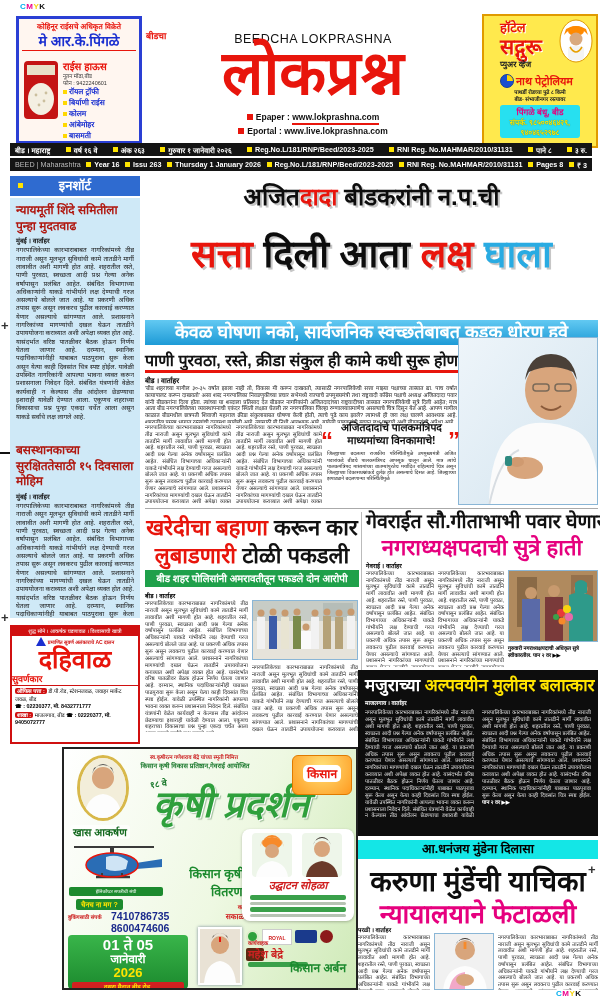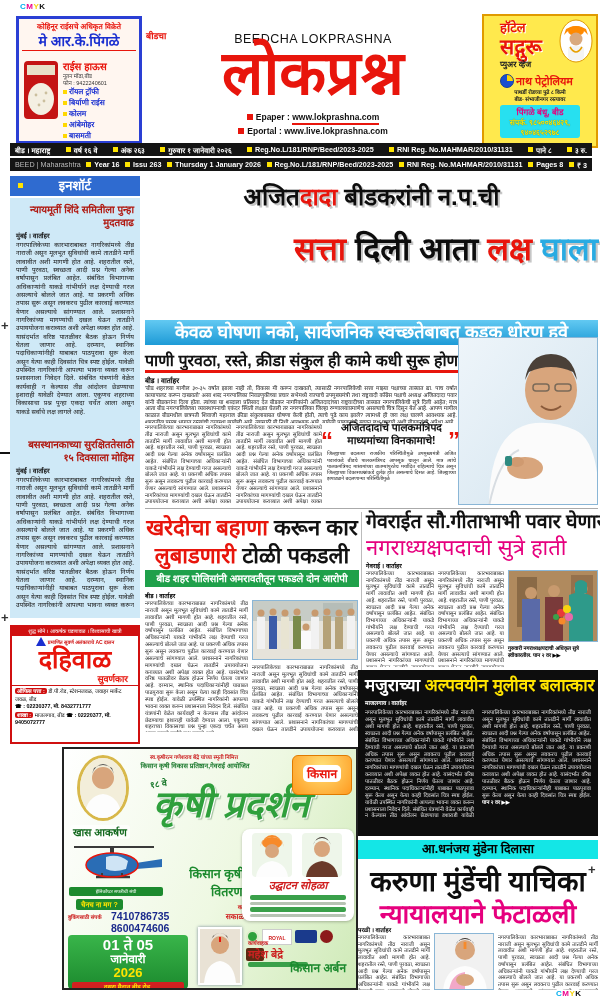--- a/index.html
+++ b/index.html
@@ -42,36 +42,36 @@
 .eline .rb{display:inline-block;width:6px;height:6px;background:#e8150c;margin-right:3px}
 .eline .u{border-bottom:2px solid #e8150c;padding-bottom:1px}
 
 .ibar{left:10px;width:582px;height:13px;background:#141414;color:#fff;display:flex;align-items:center;justify-content:space-between;padding:0 5px;font-size:7.2px;font-weight:bold;white-space:nowrap}
 .ibar .it{display:flex;align-items:center}
 .ibar.en .it:first-child{color:#bbb;font-weight:normal}
 
 .insh-h{left:10px;top:176px;width:130px;height:20px;background:#2f6bd0;color:#fff;font-size:13px;font-weight:900;text-align:center;line-height:20px}
 .insh-h .sq{position:absolute;left:8px;top:7px}
 .insh-p{left:10px;top:198px;width:130px;height:420px;background:#cfe9f7;padding:5px 6px;overflow:hidden}
-.insh-t{font-size:10px;font-weight:900;color:#b01810;text-align:right;line-height:1.3;margin-bottom:2px}
+.insh-t{font-size:12px;font-weight:900;color:#b01810;text-align:left;line-height:1.3;margin-bottom:2px}
 .insh-d{font-size:6.5px;font-weight:bold;color:#111;margin-bottom:1px}
 .insh-b{font-size:6.4px;line-height:1.3}
 
 .dah{left:10px;top:625px;width:130px;height:119px;border:2px solid #d01010;background:#fff;overflow:hidden;text-align:center}
 .dah .strip{background:#d01010;color:#fff;font-size:5.2px;line-height:9px;height:9px}
 .dah .cert{font-size:5px;color:#d01010;font-weight:bold;display:flex;align-items:center;justify-content:center;gap:2px;margin-top:1px}
 .tri{width:0;height:0;border-left:5px solid transparent;border-right:5px solid transparent;border-bottom:9px solid #1a2fd0}
 .dah .nm{font-size:25px;font-weight:900;color:#e8150c;line-height:1.05}
-.dah .sb{font-size:9px;font-weight:900;color:#e8150c;text-align:right;padding-right:10px;border-bottom:1px solid #d01010;margin-bottom:2px}
+.dah .sb{font-size:9px;font-weight:900;color:#e8150c;text-align:left;padding-right:10px;border-bottom:1px solid #d01010;margin-bottom:2px}
 .dah .c{font-size:5.4px;text-align:left;padding:0 3px;line-height:1.35}
 .dah .lb{background:#d01010;color:#fff;padding:0 2px;border-radius:2px;font-weight:bold}
 .dah .ph{font-weight:bold}
 
 .mh1{left:145px;top:179px;width:453px;text-align:center;font-size:24px;font-weight:900;color:#0d0d0d;white-space:nowrap;text-shadow:2px 2px 0 #c6c6c6}
-.mh2{left:145px;top:226px;width:453px;text-align:right;font-size:32px;font-weight:900;color:#0d0d0d;white-space:nowrap;text-shadow:2px 2px 0 #c6c6c6}
+.mh2{left:145px;top:226px;width:453px;text-align:center;font-size:38px;font-weight:900;color:#0d0d0d;white-space:nowrap;text-shadow:2px 2px 0 #c6c6c6}
 .bluebar{left:145px;top:320px;width:453px;height:25px;background:linear-gradient(#62c9f2,#1d9ad6);color:#fff;font-size:18px;font-weight:800;text-align:center;line-height:25px;white-space:nowrap}
 .subhead{left:145px;top:349px;width:453px;font-size:16px;font-weight:800;color:#111;white-space:nowrap}
 .redline{left:145px;top:370px;width:328px;height:2.5px;background:#e8150c}
 .mdl{left:145px;top:376px;font-size:7px;font-weight:bold}
 .mbody{left:145px;top:385px;width:312px;height:38px;font-size:5.6px;line-height:1.22}
 .mcol{top:424px;width:86px;height:81px;font-size:5.4px;line-height:1.25}
 .quote{left:327px;top:421px;width:129px;height:85px}
 .quote .qt{font-size:10.5px;font-weight:900;text-align:center;line-height:1.25;color:#111}
 .quote .qm{position:absolute;font-size:24px;font-weight:900;color:#e8150c;line-height:1}
 .quote .qb{font-size:5px;line-height:1.25;margin-top:3px}
@@ -80,21 +80,21 @@
 .divh{left:145px;top:508px;width:453px;height:1px;background:#aaa}
 .divv{left:361px;top:512px;width:1px;height:230px;background:#bbb}
 
 .ch1{left:145px;top:511px;width:214px;text-align:center;font-size:22px;font-weight:900;white-space:nowrap;color:#111}
 .ch2{left:145px;top:539px;width:214px;text-align:center;font-size:22px;font-weight:900;white-space:nowrap;color:#111}
 .greenbar{left:145px;top:570px;width:214px;height:17px;background:#1fa04a;color:#fff;font-size:10px;font-weight:bold;text-align:center;line-height:17px;white-space:nowrap}
 .cdl{left:145px;top:591px;font-size:6.2px;font-weight:bold}
 .ccol{top:600px;height:132px;font-size:5.4px;line-height:1.27}
 
 .gh1{left:366px;top:507px;width:232px;text-align:center;font-size:19.5px;font-weight:900;white-space:nowrap;color:#111}
-.gh2{left:366px;top:531px;width:232px;font-size:22px;font-weight:400;white-space:nowrap}
+.gh2{left:366px;top:531px;width:232px;text-align:center;font-size:22px;font-weight:700;white-space:nowrap}
 .gdl{left:366px;top:561px;font-size:6.2px;font-weight:bold}
 .gcol{top:570px;height:97px;font-size:5.3px;line-height:1.27}
 .gcap{left:508px;top:645px;width:90px;font-size:5.3px;font-weight:bold;line-height:1.3}
 
 .mjbox{left:358px;top:670px;width:240px;height:166px;background:#0d0d0d;color:#fff;padding:5px 7px;overflow:hidden}
 .mjh{font-size:17px;font-weight:900;text-align:center;line-height:1.25;white-space:nowrap}
 .mjy{color:#ffe400}
 .mjdl{font-size:5.8px;font-weight:bold;margin:3px 0 2px}
 .mjcols{display:flex;gap:8px}
 .mjc{width:109px;height:108px;font-size:5.3px;line-height:1.3;color:#e6e6e6;text-align:justify;overflow:hidden}

